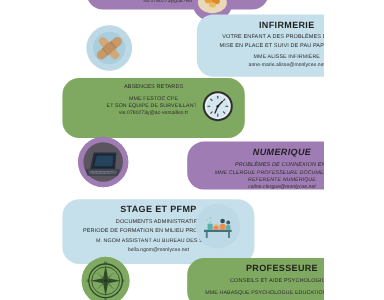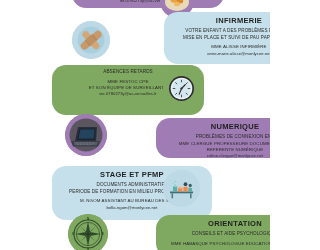--- a/index.html
+++ b/index.html
@@ -86,21 +86,21 @@
   .icon-badge.green  { background: #7fa860; }
   .icon-badge.blue   { background: #bdd9e6; }
   .icon-badge.purple { background: #a07cb4; }
 
   .icon-badge svg { display: block; }
 
   
   #blk-internat   { left: 28px;  top: -26px;  width: 152px; height: 34px; }
   #blk-infirmerie { left: 120px; top: 12px;   width: 150px; height: 52px; }
   #blk-vie        { left: 8px;   top: 65px;   width: 152px; height: 50px; }
-  #blk-numerique  { left: 112px; top: 118px;  width: 158px; height: 40px; }
+  #blk-numerique  { left: 112px; top: 118px;  width: 158px; height: 40px; font-style: italic; }
   #blk-stage      { left: 8px;   top: 166px;  width: 160px; height: 54px; }
   #blk-orient     { left: 112px; top: 215px;  width: 158px; height: 42px; }
 
   #ico-internat   { left: 160px; top: -16px; width: 34px; height: 34px; }
   #ico-infirmerie { left: 72px;  top: 21px;  width: 38px; height: 38px; }
   #ico-vie        { left: 163px; top: 70px;  width: 37px; height: 37px; }
   #ico-numerique  { left: 65px;  top: 114px; width: 42px; height: 42px; }
   #ico-stage      { left: 163px; top: 170px; width: 37px; height: 37px; }
   #ico-orient     { left: 68px;  top: 214px; width: 40px; height: 40px; }
 </style>
@@ -247,21 +247,21 @@
       <g>
         <circle cx="27.2" cy="15.4" r="1.6" fill="#3a5d66"></circle>
         <path d="M25.4 21.5 L25.4 18.2 Q27.2 16.8 29 18.2 L29 21.5 Z" fill="#5bb0a8"></path>
       </g>
       <circle cx="12.4" cy="11.6" r="0.9" fill="#8fd4cc"></circle>
       <circle cx="9.8" cy="13.4" r="0.6" fill="#8fd4cc"></circle>
     </svg>
   </div>
 
   <div class="block green" id="blk-orient">
-    <div class="block-title">ORIENTATION</div>
+    <div class="block-title">PROFESSEURE</div>
     <div class="block-sub">CONSEILS ET AIDE PSYCHOLOGIQUE</div>
     <div class="block-spacer"></div>
     <div class="block-contact">MME HABASQUE PSYCHOLOGUE EDUCATION NATIONALE</div>
   </div>
 
   <div class="icon-badge green" id="ico-orient">
     <svg width="40" height="40" viewBox="0 0 40 40">
       <circle cx="20" cy="20" r="20" fill="#7fa860"></circle>
       <circle cx="20" cy="20" r="14" fill="none" stroke="#2f4a2a" stroke-width="1.1"></circle>
       <circle cx="20" cy="20" r="11.6" fill="none" stroke="#2f4a2a" stroke-width="0.7"></circle>

